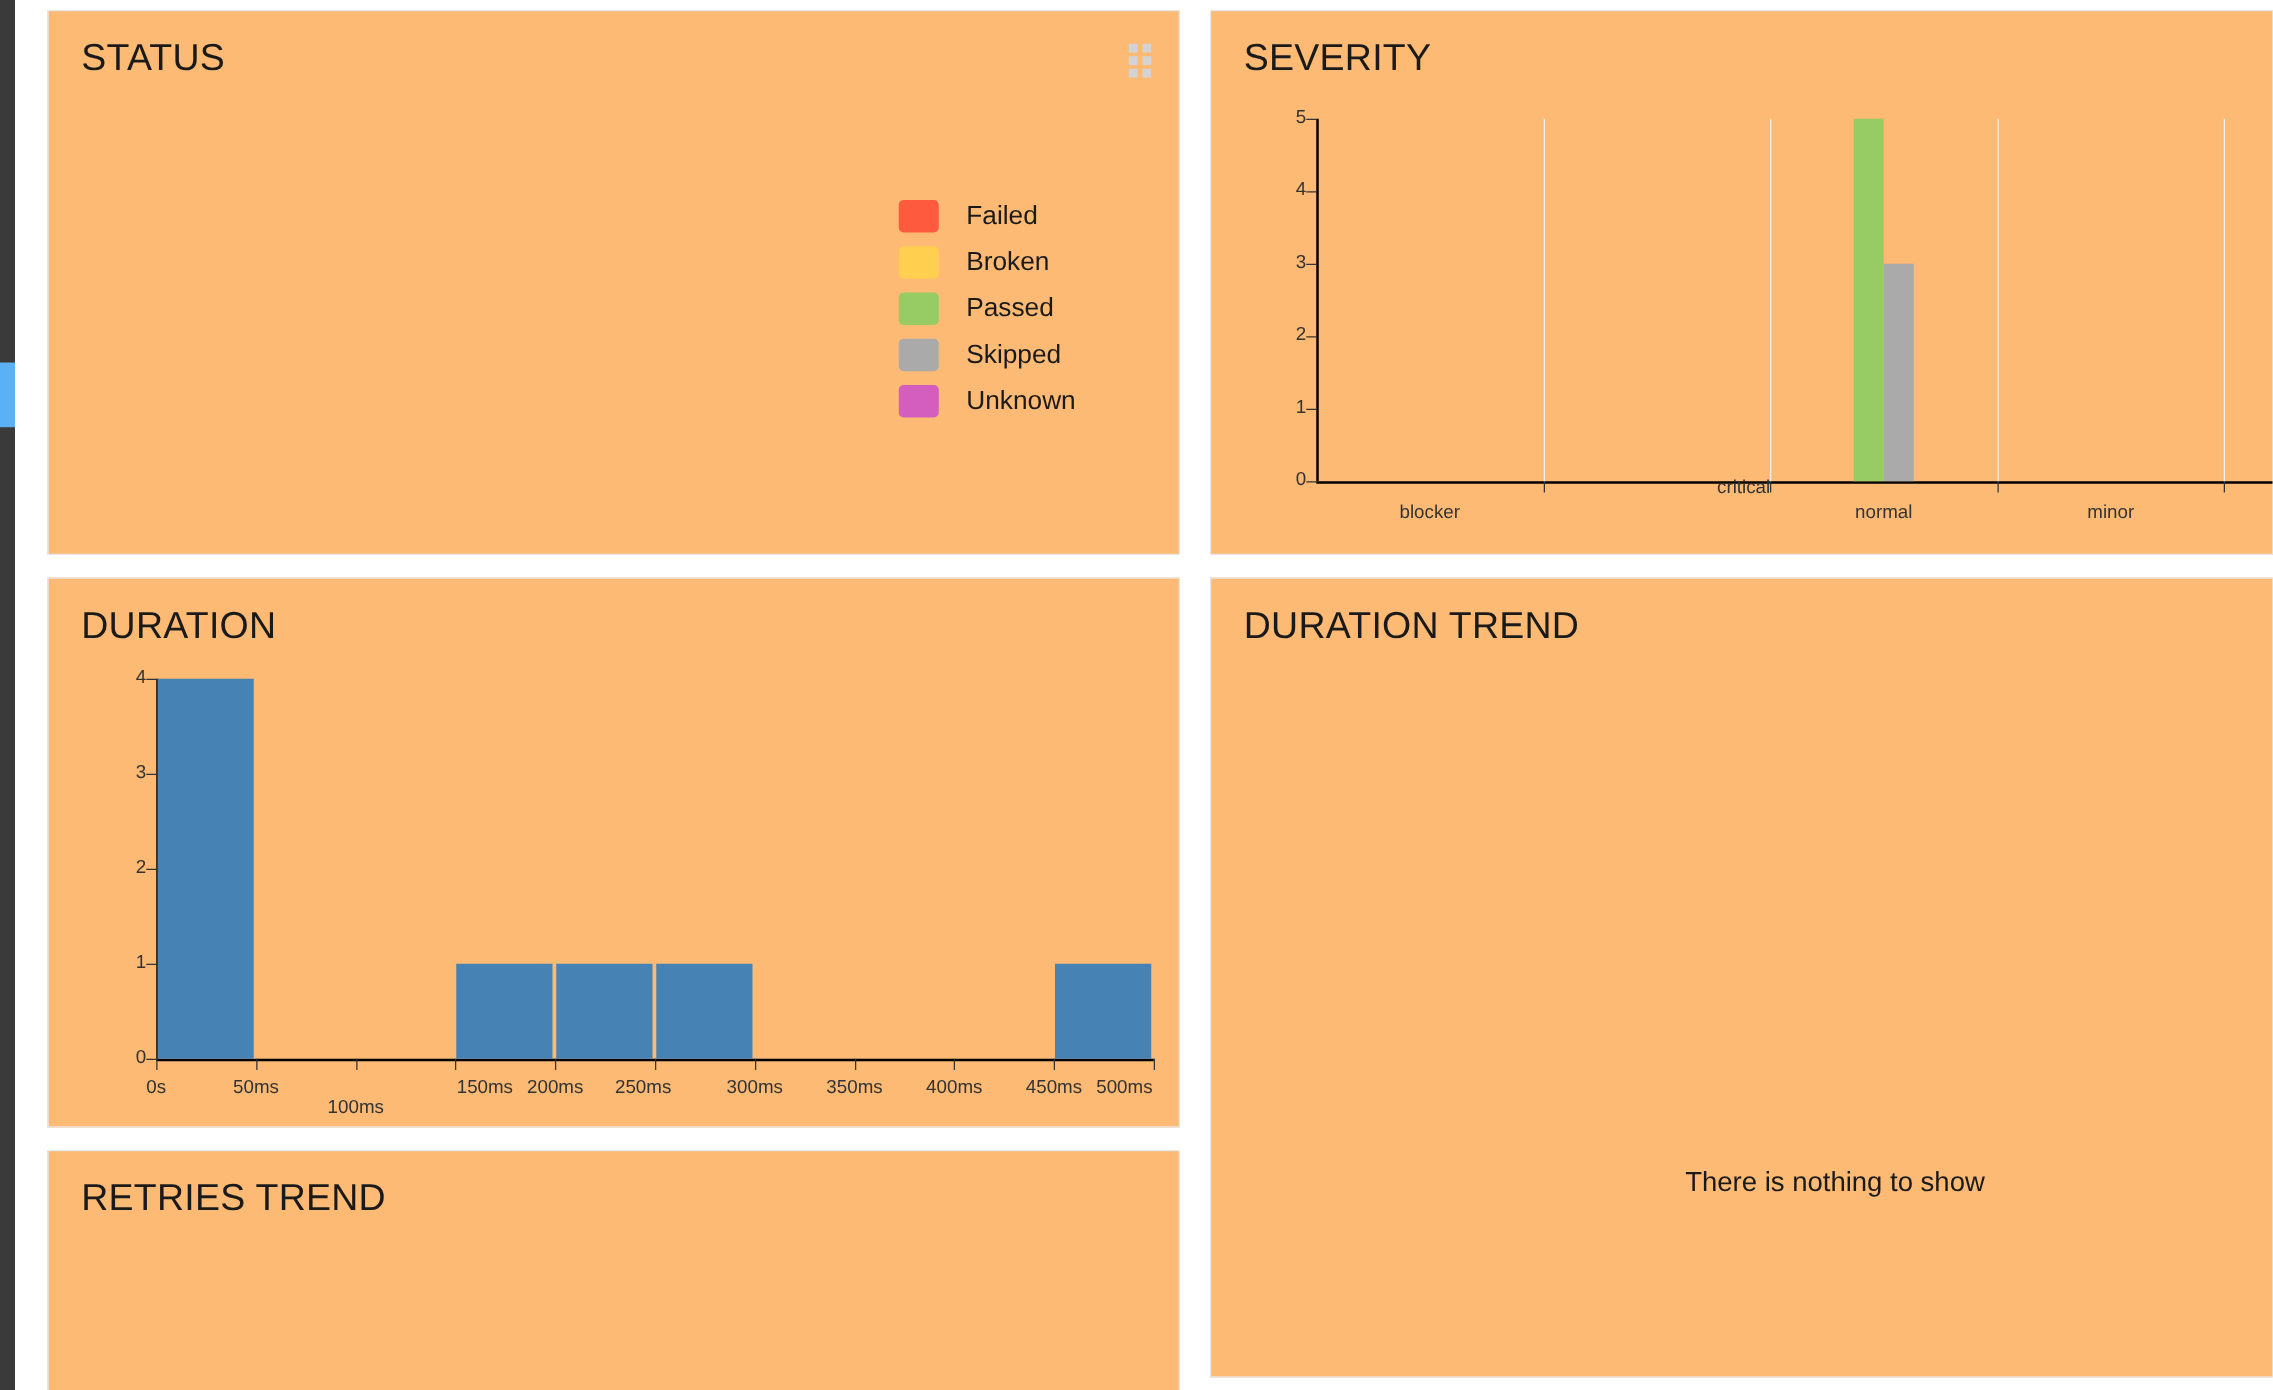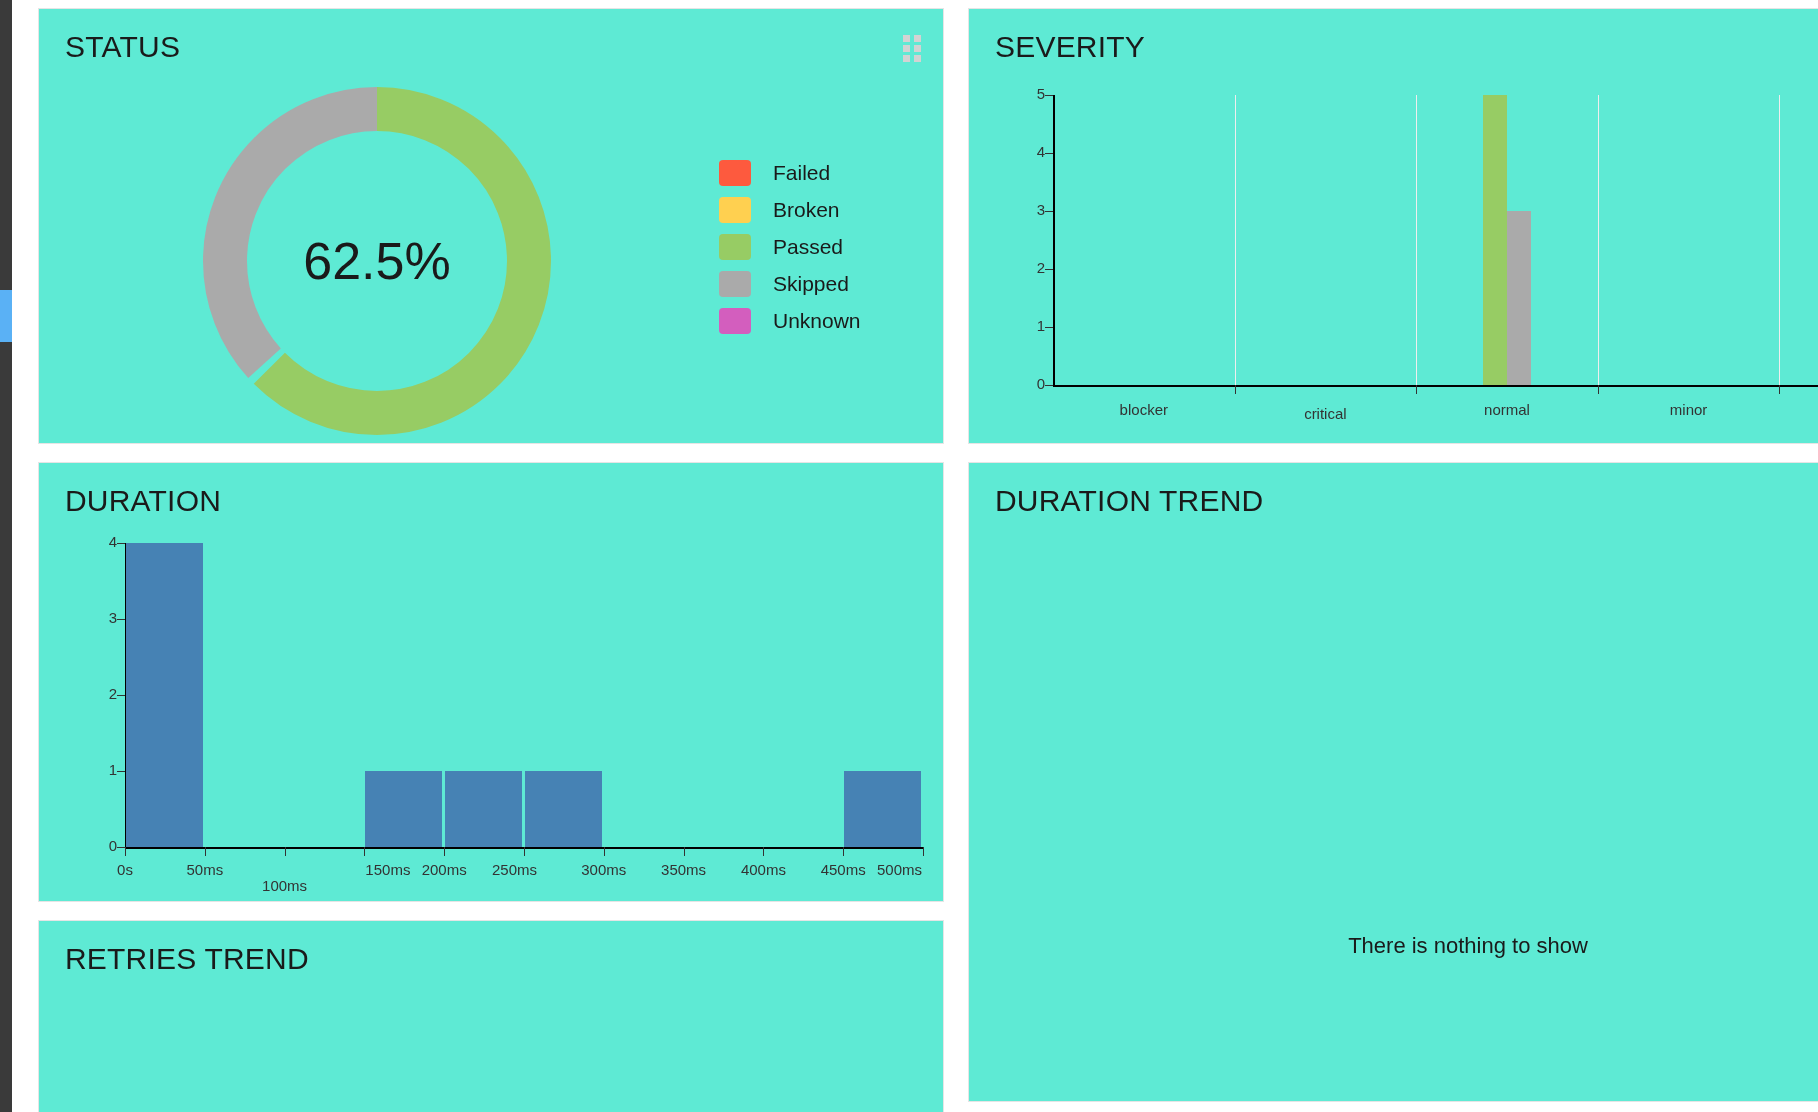--- a/index.html
+++ b/index.html
@@ -29,21 +29,21 @@
   
   .grid {
     position: absolute;
     left: 12px; top: 0;
     width: 1806px; height: 1112px;
     padding: 0;
   }
 
   .widget {
     position: absolute;
-    background: #5eead4;
+    background: #fdba74;
     border: 1px solid #e5e5e5;
   }
   .widget-title {
     font-size: 30px;
     font-weight: 400;
     color: #1a1a1a;
     letter-spacing: .2px;
     padding: 22px 0 0 26px;
     line-height: 1.05;
     white-space: nowrap;
@@ -128,29 +128,20 @@
       <div class="drag-handle">
         <i></i>
           <i></i>
           <i></i>
           <i></i>
           <i></i>
           <i></i>
       </div>
 
       <div class="status-body">
-        <div class="donut-wrap">
-          <svg width="352" height="352" viewBox="0 0 352 352">
-
-            <circle cx="176" cy="176" r="152" fill="none" stroke="#97CC64" stroke-width="44" stroke-dasharray="596.9 955.0" stroke-dashoffset="0" transform="rotate(-90 176 176)"></circle>
-
-            <circle cx="176" cy="176" r="152" fill="none" stroke="#AAAAAA" stroke-width="44" stroke-dasharray="352.1 955.0" stroke-dashoffset="-603.9" transform="rotate(-90 176 176)"></circle>
-          </svg>
-          <div class="donut-center">62.5%</div>
-        </div>
 
         <div class="legend">
           <div class="legend-row">
             <span class="legend-swatch" style="background:#FD5A3E"></span>
             <span class="legend-label">Failed</span>
           </div>
           <div class="legend-row">
             <span class="legend-swatch" style="background:#FFD050"></span>
             <span class="legend-label">Broken</span>
           </div>
@@ -190,21 +181,21 @@
           <div class="tick-label ylabel" style="left:44px;top:20px;width:32px;">5</div>
           <div class="tick-line" style="left:265.6px;top:320px;width:1px;height:9px;"></div>
           <div class="tick-line" style="left:447.2px;top:320px;width:1px;height:9px;"></div>
           <div class="tick-line" style="left:628.8px;top:320px;width:1px;height:9px;"></div>
           <div class="tick-line" style="left:810.4px;top:320px;width:1px;height:9px;"></div>
           <div class="gridline" style="left:265.6px;top:30px;height:290px;"></div>
           <div class="gridline" style="left:447.2px;top:30px;height:290px;"></div>
           <div class="gridline" style="left:628.8px;top:30px;height:290px;"></div>
           <div class="gridline" style="left:810.4px;top:30px;height:290px;"></div>
           <div class="tick-label" style="left:84px;top:336px;width:181.6px;text-align:center;">blocker</div>
-          <div class="tick-label" style="left:265.6px;top:340px;width:181.6px;text-align:center;">critical</div>
+          <div class="tick-label" style="left:265.6px;top:316px;width:181.6px;text-align:right;">critical</div>
           <div class="tick-label" style="left:447.2px;top:336px;width:181.6px;text-align:center;">normal</div>
           <div class="tick-label" style="left:628.8px;top:336px;width:181.6px;text-align:center;">minor</div>
           <div class="tick-label" style="left:810.4px;top:336px;width:181.6px;text-align:center;">trivial</div>
           <div class="bar" style="left:514px;top:30px;width:24px;height:290px;background:#97CC64;"></div>
           <div class="bar" style="left:538px;top:146px;width:24px;height:174px;background:#AAAAAA;"></div>
         </div>
     </section>
 
     <section class="widget" id="w-duration">
       <h2 class="widget-title">DURATION</h2>

